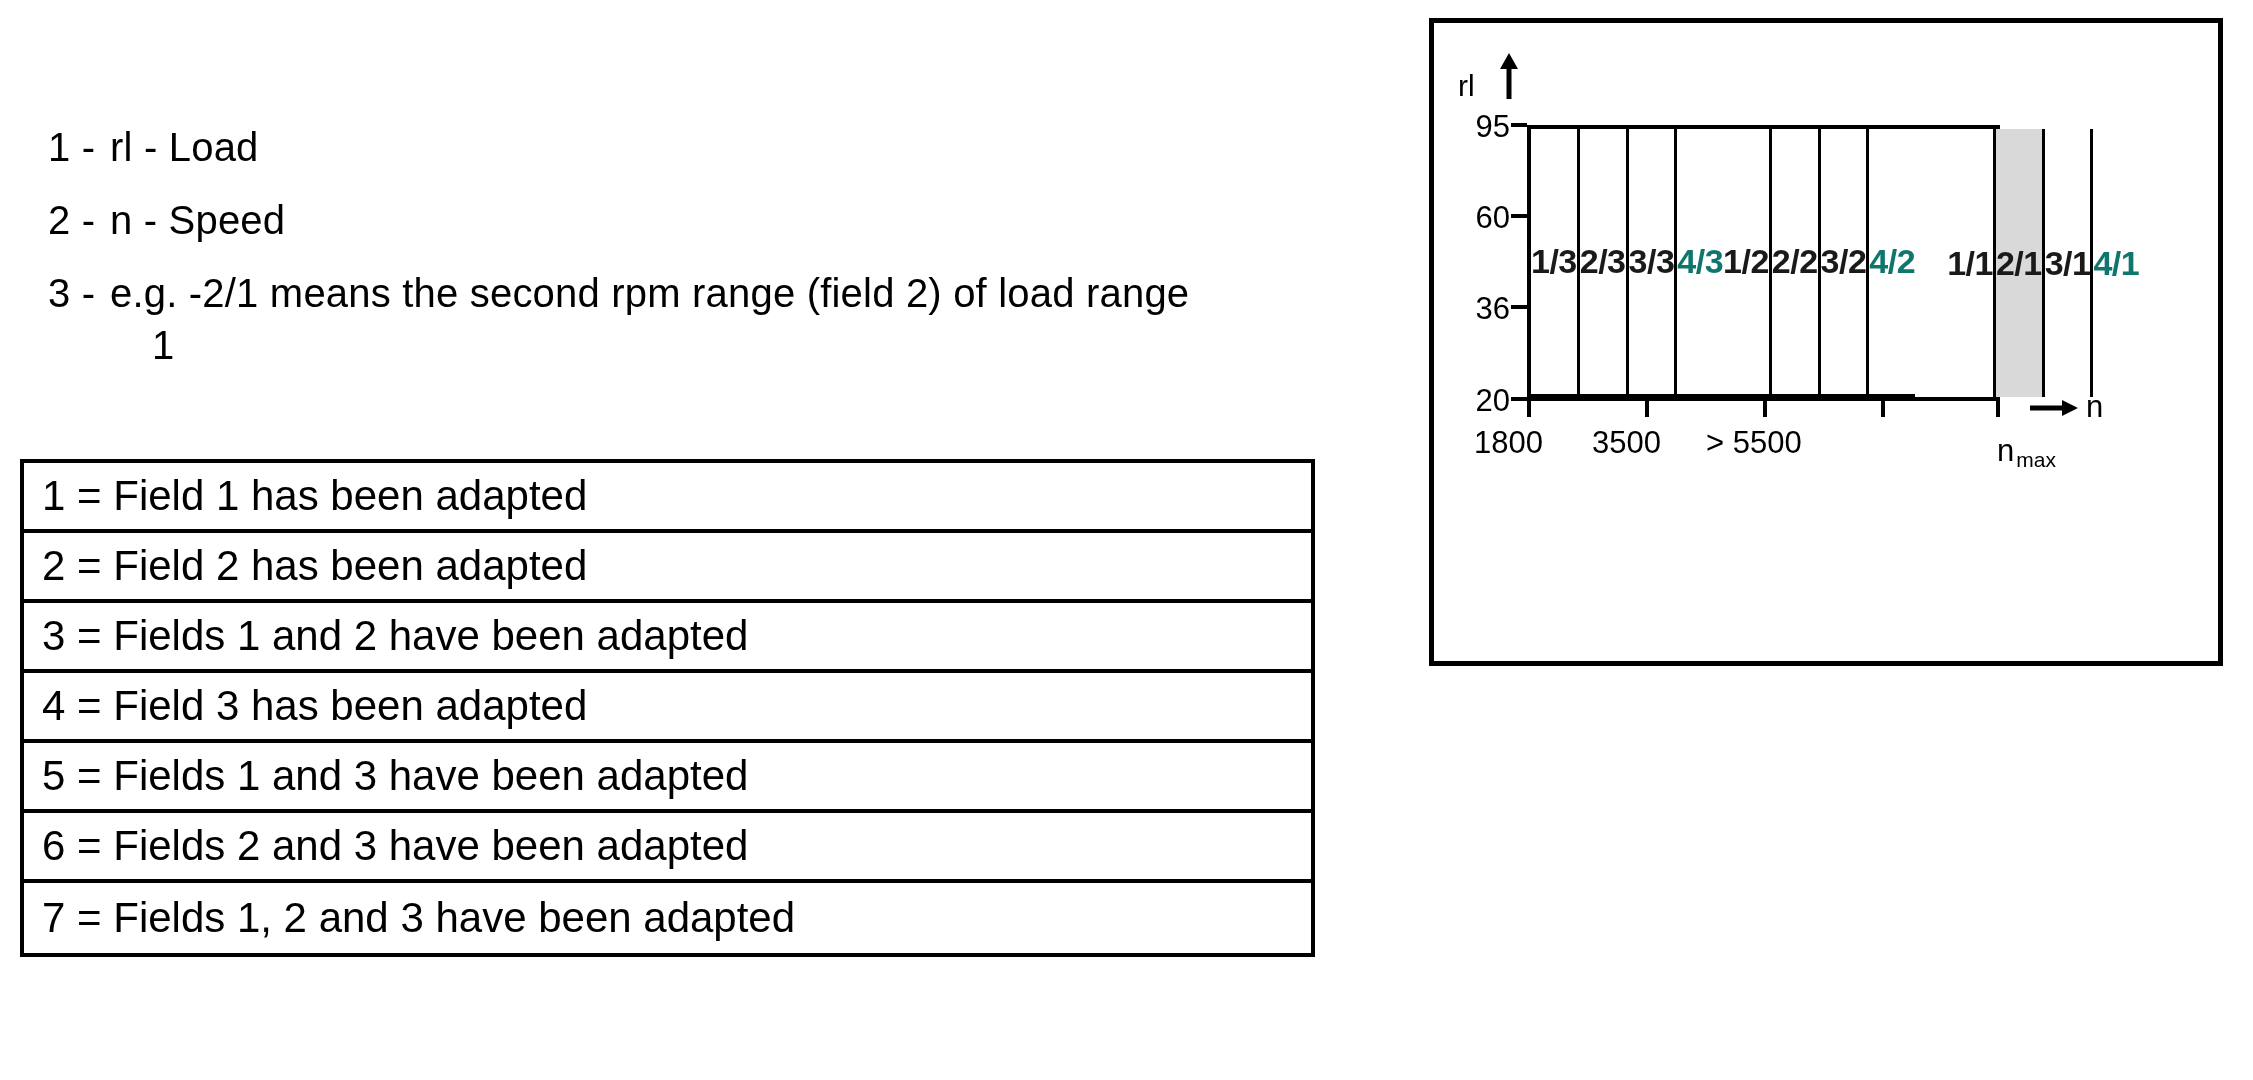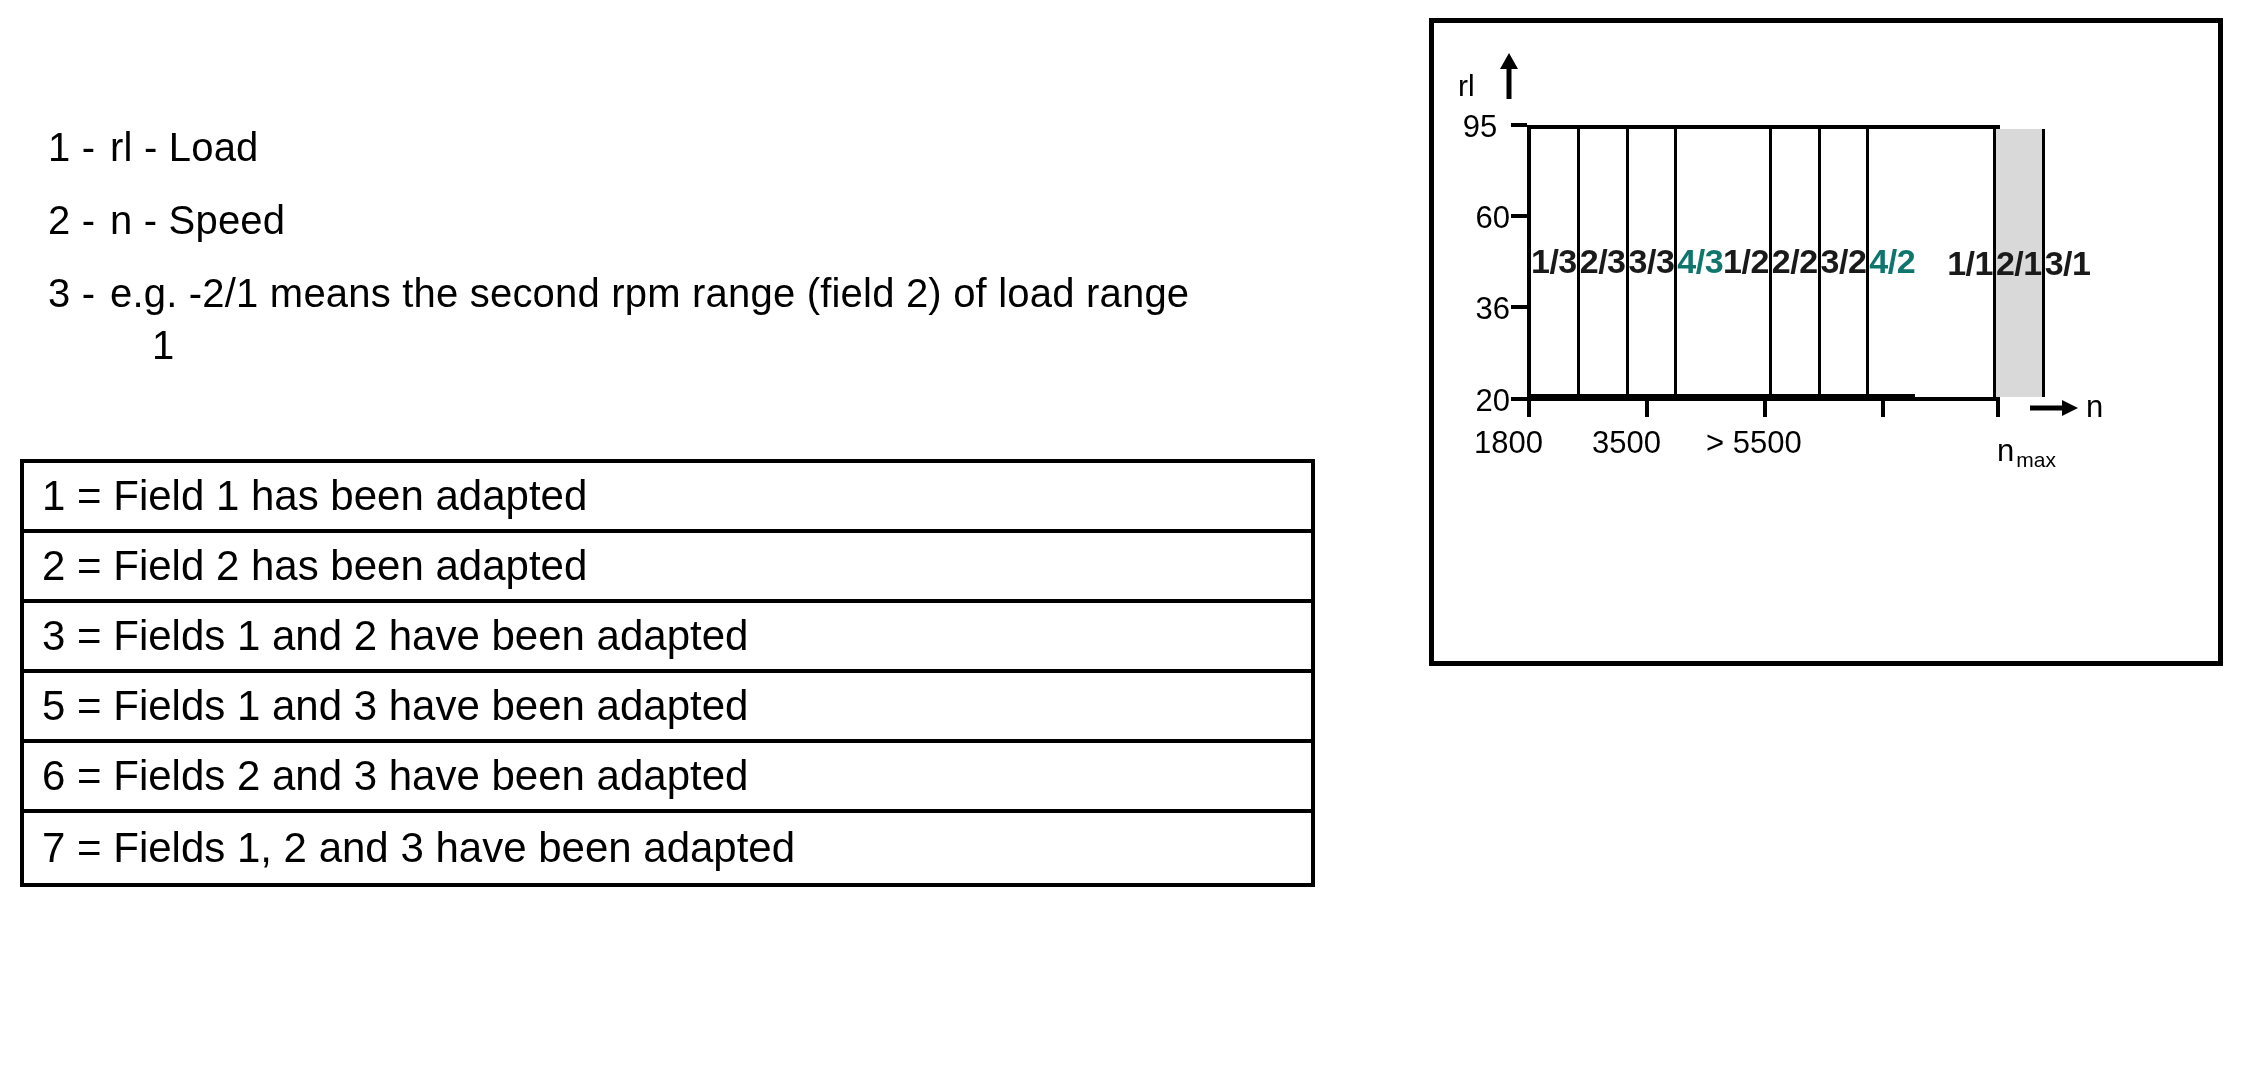--- a/index.html
+++ b/index.html
@@ -242,20 +242,23 @@
     <div class="t-row">
       <div class="t-cell">1 = Field 1 has been adapted</div>
     </div>
     <div class="t-row">
       <div class="t-cell">2 = Field 2 has been adapted</div>
     </div>
     <div class="t-row">
       <div class="t-cell">3 = Fields 1 and 2 have been adapted</div>
     </div>
     <div class="t-row">
+      <div class="t-cell">4 = Field 3 has been adapted</div>
+    </div>
+    <div class="t-row">
       <div class="t-cell">5 = Fields 1 and 3 have been adapted</div>
     </div>
     <div class="t-row">
       <div class="t-cell">6 = Fields 2 and 3 have been adapted</div>
     </div>
     <div class="t-row">
       <div class="t-cell">7 = Fields 1, 2 and 3 have been adapted</div>
     </div>
   </div>
 
@@ -263,21 +266,21 @@
 
 <div id="diagram-frame">
 
   <span id="y-axis-label">rl</span>
 
   <svg id="y-axis-arrow" viewBox="0 0 26 46">
     <line x1="13" y1="46" x2="13" y2="12" stroke="#000" stroke-width="5"></line>
     <polygon points="13,0 4,16 22,16" fill="#000"></polygon>
   </svg>
 
-  <span class="y-tick-label" style="left:16px; top:88px;text-align:center;">95</span>
+  <span class="y-tick-label" style="left:16px; top:88px;">95</span>
   <span class="y-tick-mark" style="left:77px; top:100px;"></span>
 
   <span class="y-tick-label" style="left:16px; top:179px;">60</span>
   <span class="y-tick-mark" style="left:77px; top:191px;"></span>
 
   <span class="y-tick-label" style="left:16px; top:270px;">36</span>
   <span class="y-tick-mark" style="left:77px; top:282px;"></span>
 
   <span class="y-tick-label" style="left:16px; top:362px;">20</span>
   <span class="y-tick-mark" style="left:77px; top:374px;"></span>
@@ -296,20 +299,21 @@
         <div class="grid-cell">1/2</div>
         <div class="grid-cell">2/2</div>
         <div class="grid-cell">3/2</div>
         <div class="grid-cell accent">4/2</div>
       </div>
 
       <div class="grid-row">
         <div class="grid-cell">1/1</div>
         <div class="grid-cell shaded">2/1</div>
         <div class="grid-cell">3/1</div>
+        <div class="grid-cell accent">4/1</div>
       </div>
 
     </div>
   </div>
 
   <span class="x-tick-mark" style="left:93px;  top:378px;"></span>
   <span class="x-tick-mark" style="left:211px; top:378px;"></span>
   <span class="x-tick-mark" style="left:329px; top:378px;"></span>
   <span class="x-tick-mark" style="left:447px; top:378px;"></span>
   <span class="x-tick-mark" style="left:562px; top:378px;"></span>

